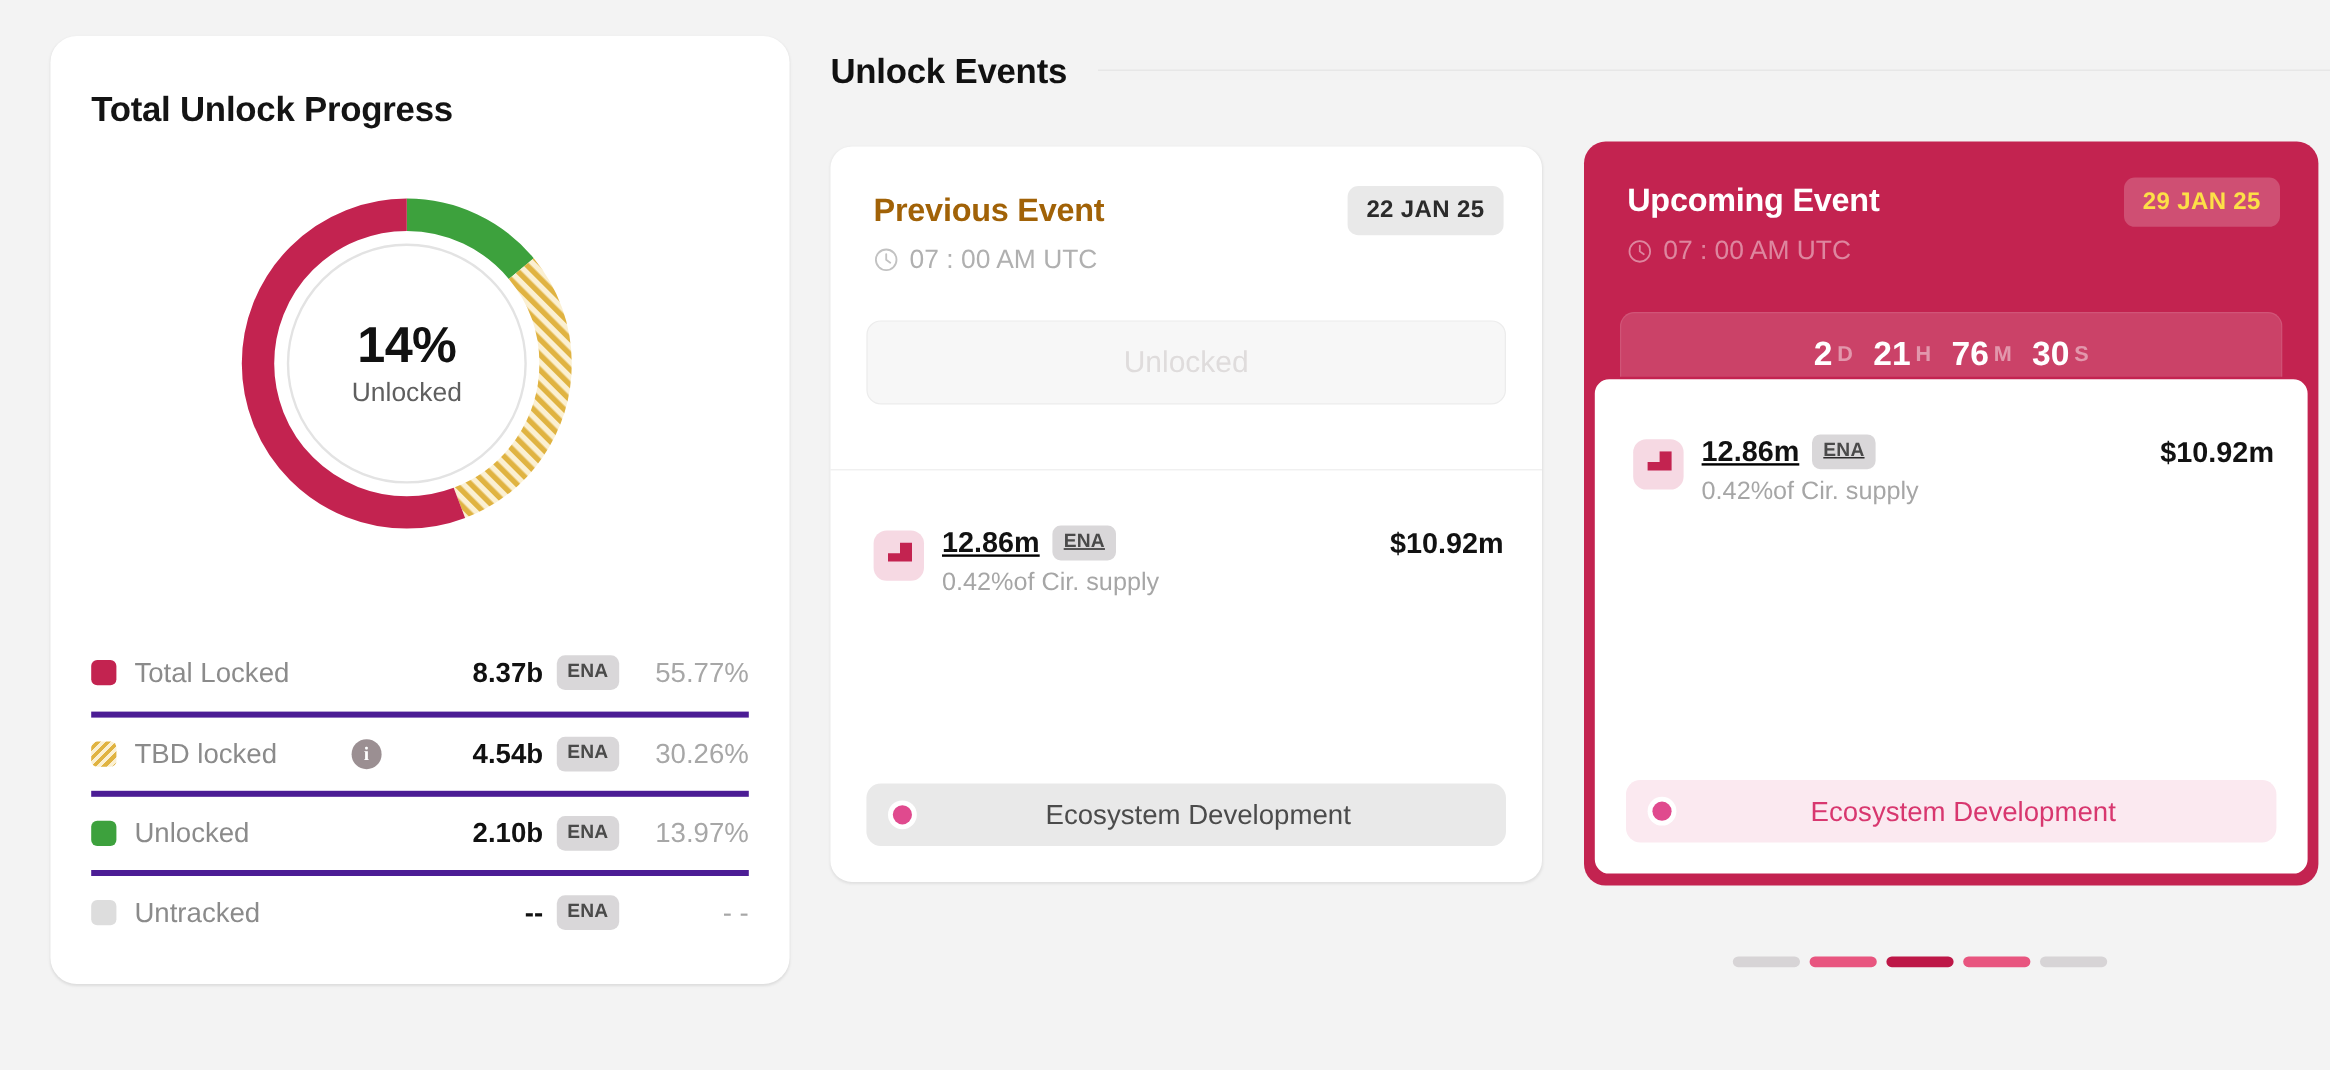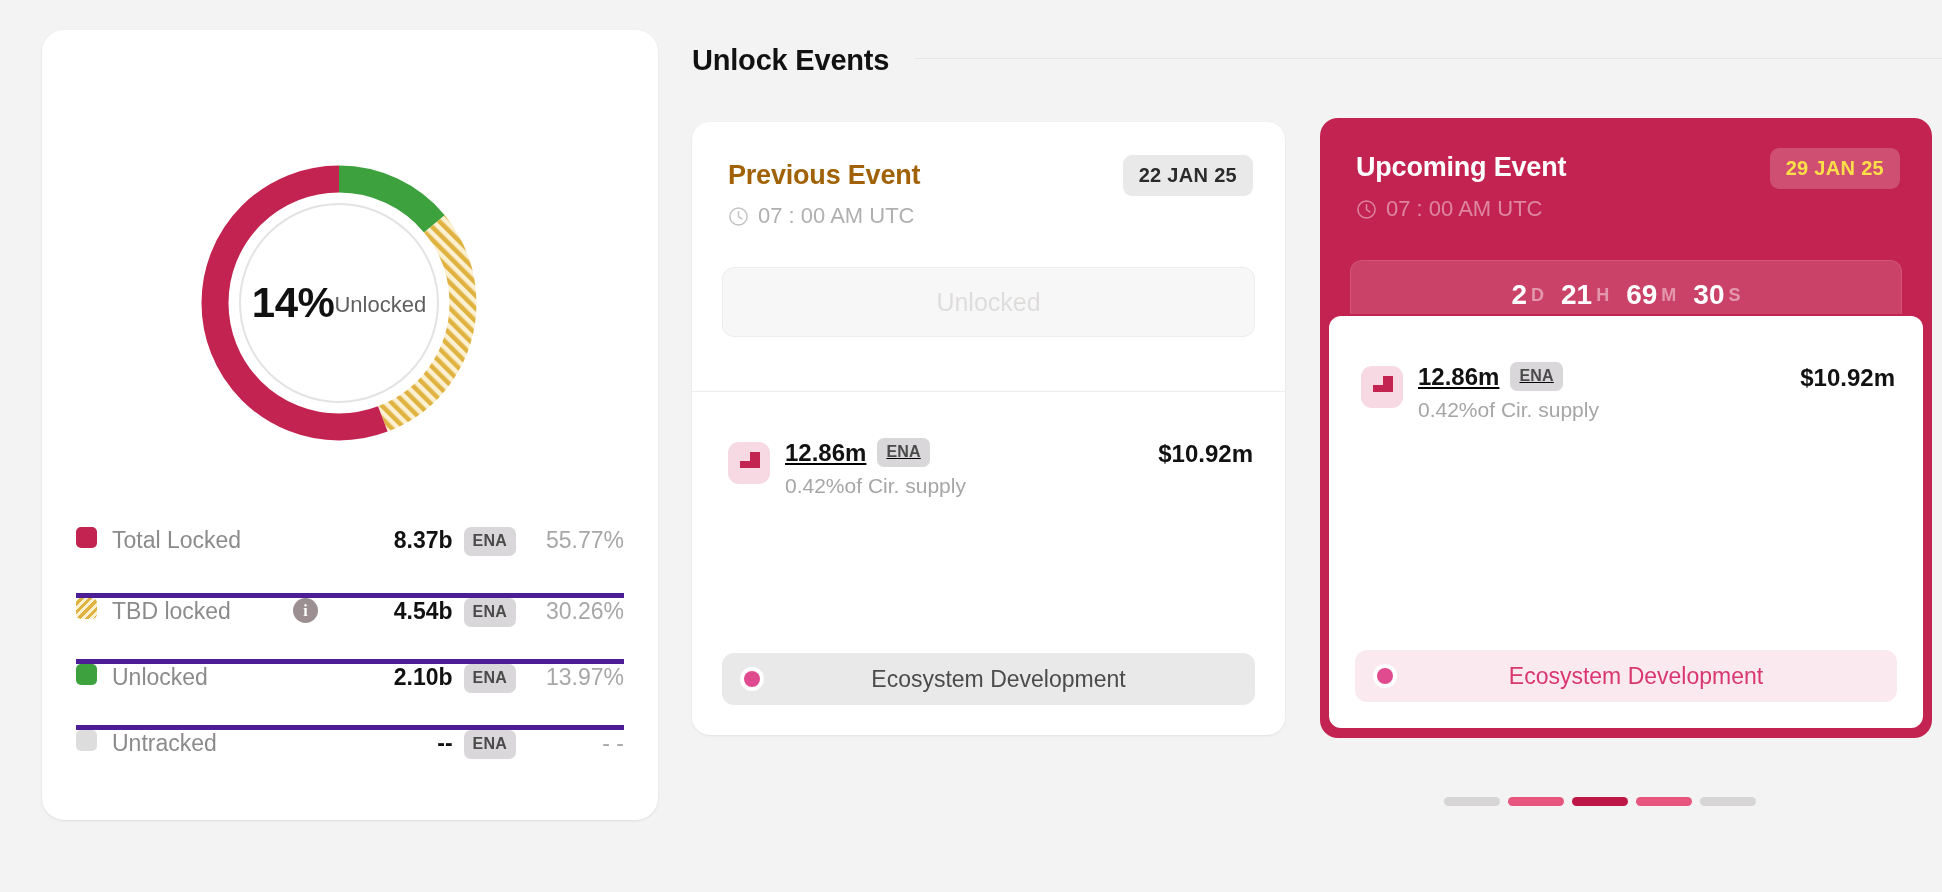--- a/index.html
+++ b/index.html
@@ -33,39 +33,39 @@
   .donut-wrap {
     position: absolute;
     left: 151px; top: 127px;
     width: 292px; height: 292px;
   }
   .donut-svg { display:block; width:292px; height:292px; }
   .donut-center {
     position: absolute;
     left: 0; top: 0;
     width: 292px; height: 292px;
-    display: flex; flex-direction: row;
+    display: flex; flex-direction: column;
     align-items: center; justify-content: center;
   }
   .donut-pct {
     font-size: 42px; font-weight: bold; color: #111111;
     letter-spacing: -0.5px; line-height: 1.05;
   }
   .donut-sub {
     font-size: 22px; color: #5f5f5f; margin-top: 4px;
   }
 
   
   .legend {
     position: absolute;
     left: 34px; top: 497px;
     width: 548px;
   }
   .legend-row {
-    display: flex; align-items: flex-start;
+    display: flex; align-items: center;
     height: 66px;
     position: relative;
   }
   .legend-row + .legend-row { border-top: 5px solid #4c1d95; }
   .sw {
     width: 21px; height: 21px; border-radius: 5px; flex: 0 0 auto;
     margin-right: 15px;
   }
   .sw-hatch {
     background:
@@ -256,20 +256,21 @@
     display: flex; gap: 8px; align-items: center;
   }
   .pbar { width: 56px; height: 9px; border-radius: 5px; }
 </style>
 </head>
 <body>
 
 <div class="root">
 
   <section class="progress-card">
+    <div class="progress-title">Total Unlock Progress</div>
 
     <div class="donut-wrap">
       <svg class="donut-svg" viewBox="0 0 292 292">
         <defs>
           <pattern id="hatch" width="9" height="9" patternUnits="userSpaceOnUse" patternTransform="rotate(45)">
             <rect width="9" height="9" fill="#fbf0d2"></rect>
             <rect width="4.5" height="9" fill="#e0b341"></rect>
           </pattern>
         </defs>
 
@@ -379,21 +380,21 @@
         <path d="M11 6 L11 11 L14.5 13.5" fill="none" stroke="rgba(255,255,255,0.45)" stroke-width="1.6" stroke-linecap="round"></path>
       </svg>
       <span>07 : 00 AM UTC</span>
     </div>
 
     <div class="countdown">
       <span class="cd-num">2</span>
       <span class="cd-unit">D</span>
       <span class="cd-num">21</span>
       <span class="cd-unit">H</span>
-      <span class="cd-num">69</span>
+      <span class="cd-num">76</span>
       <span class="cd-unit">M</span>
       <span class="cd-num">30</span>
       <span class="cd-unit last">S</span>
     </div>
 
     <div class="next-inner">
       <div class="amount-row" style="top:46px; left:32px; right:28px;">
         <span class="token-icon">
           <svg width="24" height="22" viewBox="0 0 24 22">
             <path d="M13 0 L23 0 L23 16 L3 16 L3 9 L13 9 Z" fill="#c32350"></path>

